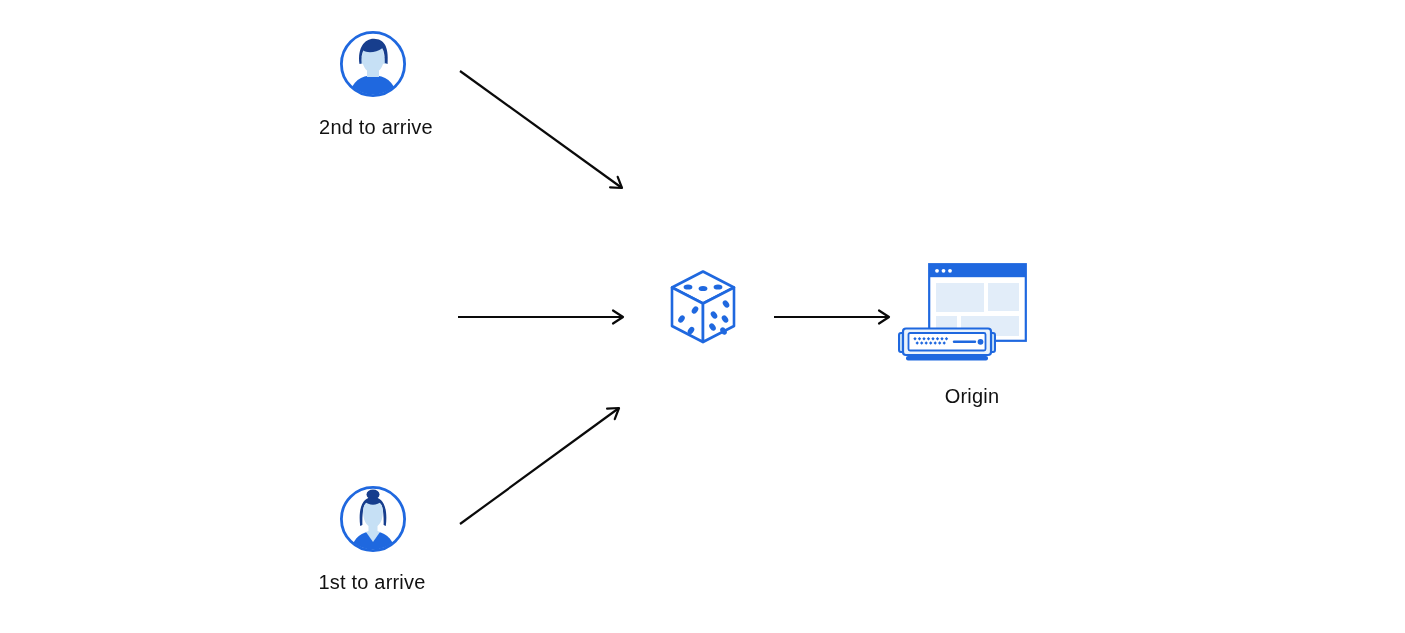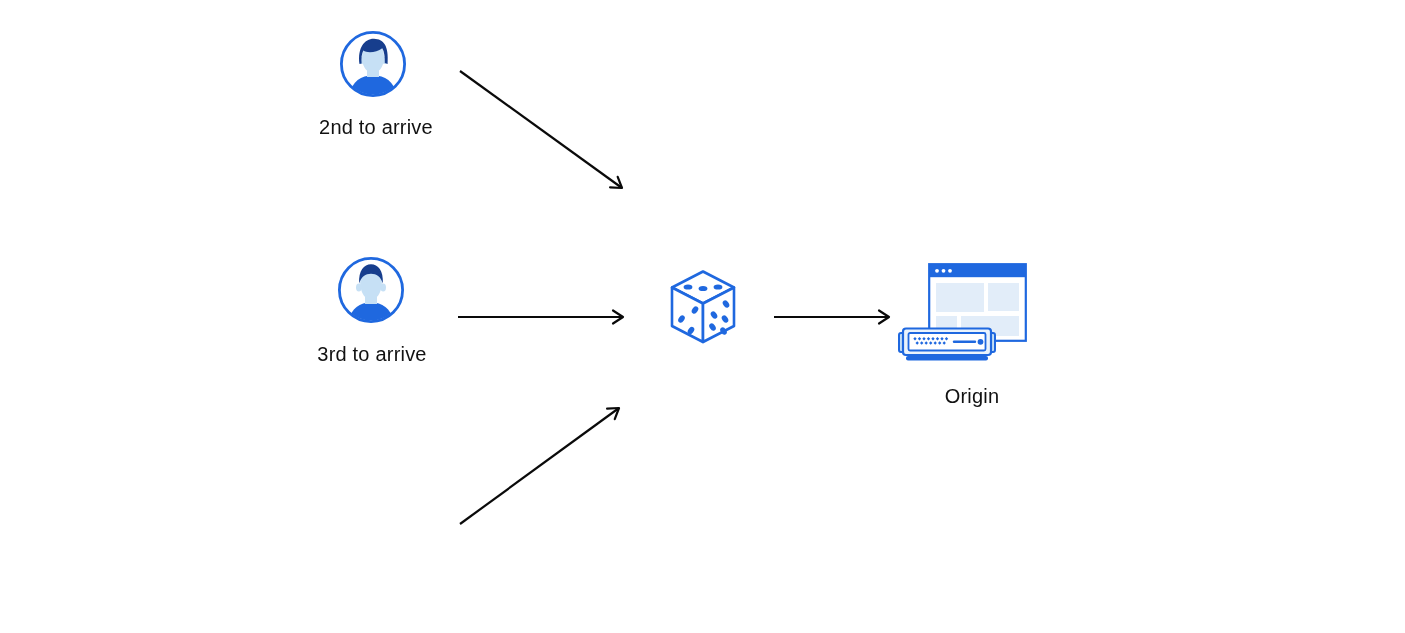--- a/index.html
+++ b/index.html
@@ -52,40 +52,41 @@
         <rect x="28" y="34" width="12" height="13" fill="#C6E0F5"></rect>
         <ellipse cx="22.6" cy="30.5" rx="2.6" ry="3.6" fill="#C6E0F5"></ellipse>
         <ellipse cx="45.4" cy="30.5" rx="2.6" ry="3.6" fill="#C6E0F5"></ellipse>
         <path d="M34,13.5 C42.5,13.5 45.8,21 44.9,29.5 C44.1,37.5 39.8,42.8 34,42.8 C28.2,42.8 23.9,37.5 23.1,29.5 C22.2,21 25.5,13.5 34,13.5 Z" fill="#C6E0F5"></path>
         <path d="M20.5,34 C18.2,17.5 26,8.5 35,8.8 C44.5,9.1 50,15.5 48.6,34 L45.8,33 C46,27 45.3,21.5 43.2,18.2 C37.8,22.5 28.5,23.4 24.3,20.6 C22.6,23.8 22.2,28.5 22.6,33.5 Z" fill="#173E8D"></path>
       </g>
     </svg>
     <div class="node-label" style="left:37px;top:86px;">2nd to arrive</div>
   </div>
 
-  <div class="abs" style="left:337px;top:256px;">
+
+  <div class="abs" style="left:339px;top:485px;">
     <svg width="68" height="68" viewBox="0 0 68 68">
       <defs>
-          <clipPath id="clipB">
+          <clipPath id="clipC">
             <circle cx="34" cy="34" r="30.6"></circle>
           </clipPath>
         </defs>
       <circle cx="34" cy="34" r="31.6" fill="#ffffff" stroke="#1F68DF" stroke-width="2.8"></circle>
-      <g clip-path="url(#clipB)">
-        <path d="M34,46.5 C22,46.5 13,53 11,68 L57,68 C55,53 46,46.5 34,46.5 Z" fill="#1F68DF"></path>
-        <rect x="28" y="35" width="12" height="13" fill="#C6E0F5"></rect>
-        <ellipse cx="21.8" cy="31.5" rx="2.8" ry="4" fill="#C6E0F5"></ellipse>
-        <ellipse cx="46.2" cy="31.5" rx="2.8" ry="4" fill="#C6E0F5"></ellipse>
-        <path d="M34,13 C42,13 45.6,20 44.8,29 C44,37.5 39.6,43.5 34,43.5 C28.4,43.5 24,37.5 23.2,29 C22.4,20 26,13 34,13 Z" fill="#C6E0F5"></path>
-        <path d="M22.2,27.5 C21.4,14.5 27,8.2 34,8.2 C41,8.2 46.6,14.5 45.8,27.5 C43.6,20.5 39.6,17.8 34,17.8 C28.4,17.8 24.4,20.5 22.2,27.5 Z" fill="#173E8D"></path>
+      <g clip-path="url(#clipC)">
+        <path d="M34,46.5 C22,46.5 13.5,53 11.5,68 L56.5,68 C54.5,53 46,46.5 34,46.5 Z" fill="#1F68DF"></path>
+        <path d="M27,47 L34,57 L41,47 C38.8,45.8 36.5,45.2 34,45.2 C31.5,45.2 29.2,45.8 27,47 Z" fill="#C6E0F5"></path>
+        <rect x="29.5" y="35" width="9" height="13" fill="#C6E0F5"></rect>
+        <ellipse cx="34" cy="9.5" rx="6.5" ry="5" fill="#173E8D"></ellipse>
+        <path d="M21.2,41 C18.6,20 25.5,12 34,12 C42.5,12 49.4,20 46.8,41 L44.6,40 C44.8,31 44.2,24 42.4,19.8 C37.6,23 30.4,23 25.6,19.8 C23.8,24 23.2,31 23.4,40 Z" fill="#173E8D"></path>
+        <path d="M34,15 C41.5,15 44.6,21.5 43.8,29.5 C43,37.5 38.9,42.5 34,42.5 C29.1,42.5 25,37.5 24.2,29.5 C23.4,21.5 26.5,15 34,15 Z" fill="#C6E0F5"></path>
+        <path d="M25.5,16 C29.5,21 38.5,21 42.5,16 C38,13 30,13 25.5,16 Z" fill="#173E8D"></path>
       </g>
     </svg>
-    <div class="node-label" style="left:35px;top:87px;">3rd to arrive</div>
+    <div class="node-label" style="left:33px;top:86px;">1st to arrive</div>
   </div>
-
 
   <div class="abs" style="left:668px;top:268px;">
     <svg width="70" height="78" viewBox="0 0 70 78">
       <g stroke="#1F68DF" stroke-width="2.6" stroke-linejoin="round" fill="#ffffff">
         <polygon points="35,3.5 66,19.5 35,35.5 4,19.5"></polygon>
         <polygon points="4,19.5 35,35.5 35,74 4,58"></polygon>
         <polygon points="66,19.5 35,35.5 35,74 66,58"></polygon>
       </g>
       <g fill="#1F68DF">
 

